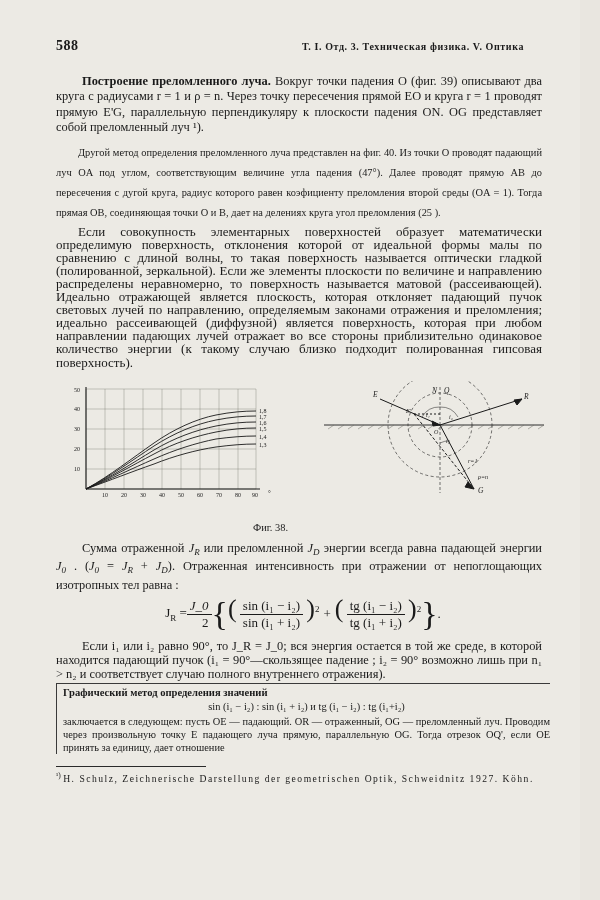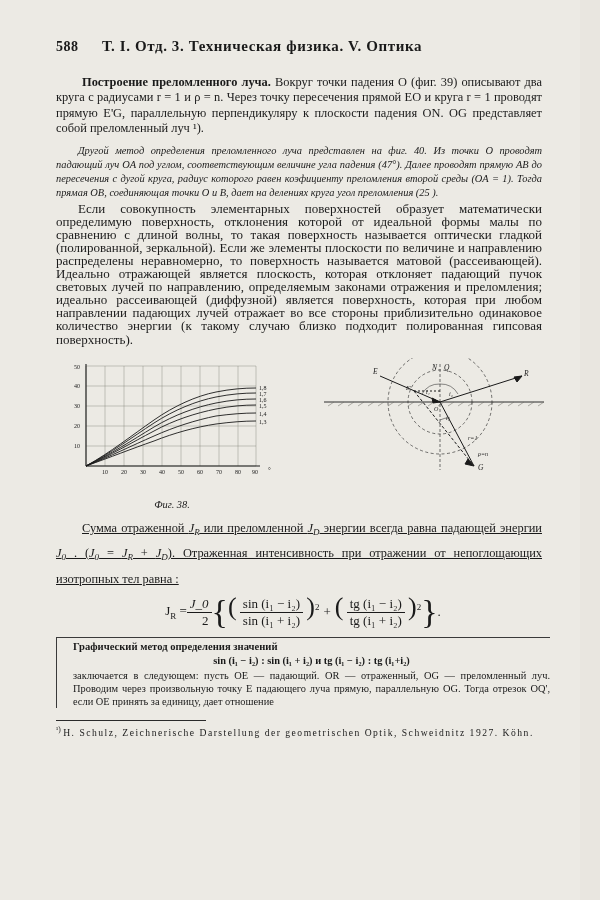--- a/index.html
+++ b/index.html
@@ -24,96 +24,92 @@
   .hdr{
     display:flex;align-items:baseline;
     font-weight:bold;
     margin-bottom:20px;
   }
   .hdr .pg{
     font-size:14px;letter-spacing:.5px;
     width:46px;
   }
   .hdr .ttl{
-    font-size:15px;letter-spacing:.6px;
-    flex:1;text-align:left;padding-right:26px;
+    font-size:10px;letter-spacing:.6px;
+    flex:1;text-align:right;padding-right:26px;
   }
   
   p{margin:0 8px 2px 0;}
   .p1{
     font-size:12.4px;line-height:15.4px;
     text-align:justify;
     text-indent:26px;
   }
   .p1 b{font-weight:bold;}
   .p2{
-    font-size:10.4px;line-height:14px;
+    font-size:10.4px;line-height:20px;
     text-align:justify;
     text-indent:22px;
     margin-top:7px;
-    font-style:italic;
   }
   .p3{
     font-size:13px;line-height:13.1px;
     text-align:justify;
     text-indent:22px;
     margin-top:2px;
   }
   i{font-style:italic;}
   
   .figs{
     margin-top:12px;
     display:flex;
     justify-content:space-between;
     align-items:flex-start;
   }
   .figbox{position:relative;}
   .figcap{
-    text-align:center;
+    text-align:right;
     font-size:10.4px;
     margin-top:5px;
-    font-style:italic;
   }
   
   .p4{
-    font-size:12.4px;line-height:21px;
+    font-size:12.4px;line-height:14px;
     text-align:justify;
     text-indent:26px;
     margin-top:8px;
-    text-decoration:underline;
   }
   .formula{
     display:flex;justify-content:center;align-items:center;
     margin:6px 0 8px 0;
     font-size:13px;
   }
   .frac{display:inline-block;text-align:right;vertical-align:middle;}
   .frac .num{display:block;padding:0 3px;}
   .frac .den{display:block;border-top:1px solid #1a1a1a;padding:0 3px;}
   .brace{font-size:34px;line-height:30px;}
   .sq{vertical-align:super;font-size:9px;}
   .small{font-size:9px;vertical-align:sub;}
   
   .boxed{
     margin-top:0;
     border:1px solid #3a3a3a;
     border-right:none;
     border-bottom:none;
-    padding:3px 0 0 16px;
+    padding:3px 0 0 6px;
     position:relative;
   }
   .boxhead{
     font-size:10.6px;font-weight:bold;
     margin-bottom:3px;
   }
   .boxline{
     font-size:10.4px;
     text-align:center;
     margin-bottom:3px;
-    font-weight:bold;
   }
   .boxp{
     font-size:10.4px;line-height:13.1px;
     text-align:justify;
   }
   
   .fnrule{
     width:150px;border-top:1px solid #2a2a2a;
     margin:12px 0 3px 0;
   }
@@ -320,20 +316,21 @@
       <span class="frac">
         <span class="num">tg (i₁ − i₂)</span>
         <span class="den">tg (i₁ + i₂)</span>
       </span>
       <span style="font-size:26px;line-height:22px;">)</span><span class="sq">2</span>
     </span>
     <span class="brace">}</span>
     <span>.</span>
   </div>
 
+  <p class="p4" style="margin-top:2px">Если i₁ или i₂ равно 90°, то J_R = J_0; вся энергия остается в той же среде, в которой находится падающий пучок (i₁ = 90°—скользящее падение ; i₂ = 90° возможно лишь при n₁ &gt; n₂ и соответствует случаю полного внутреннего отражения).</p>
 
   <div class="boxed">
     <div class="boxhead">Графический метод определения значений</div>
     <div class="boxline">sin (i₁ − i₂) : sin (i₁ + i₂)   и   tg (i₁ − i₂) : tg (i₁+i₂)</div>
     <div class="boxp">заключается в следующем: пусть OE — падающий. OR — отраженный, OG — преломленный луч. Проводим через произвольную точку E падающего луча прямую, параллельную OG. Тогда отрезок OQ', если OE принять за единицу, дает отношение</div>
   </div>
 
   <div class="fnrule"></div>
   <div class="fn">
     <sup>¹)</sup>

